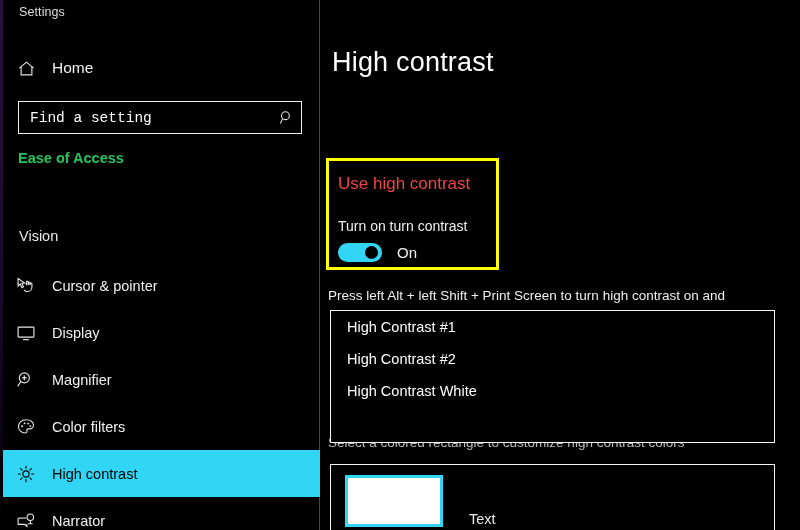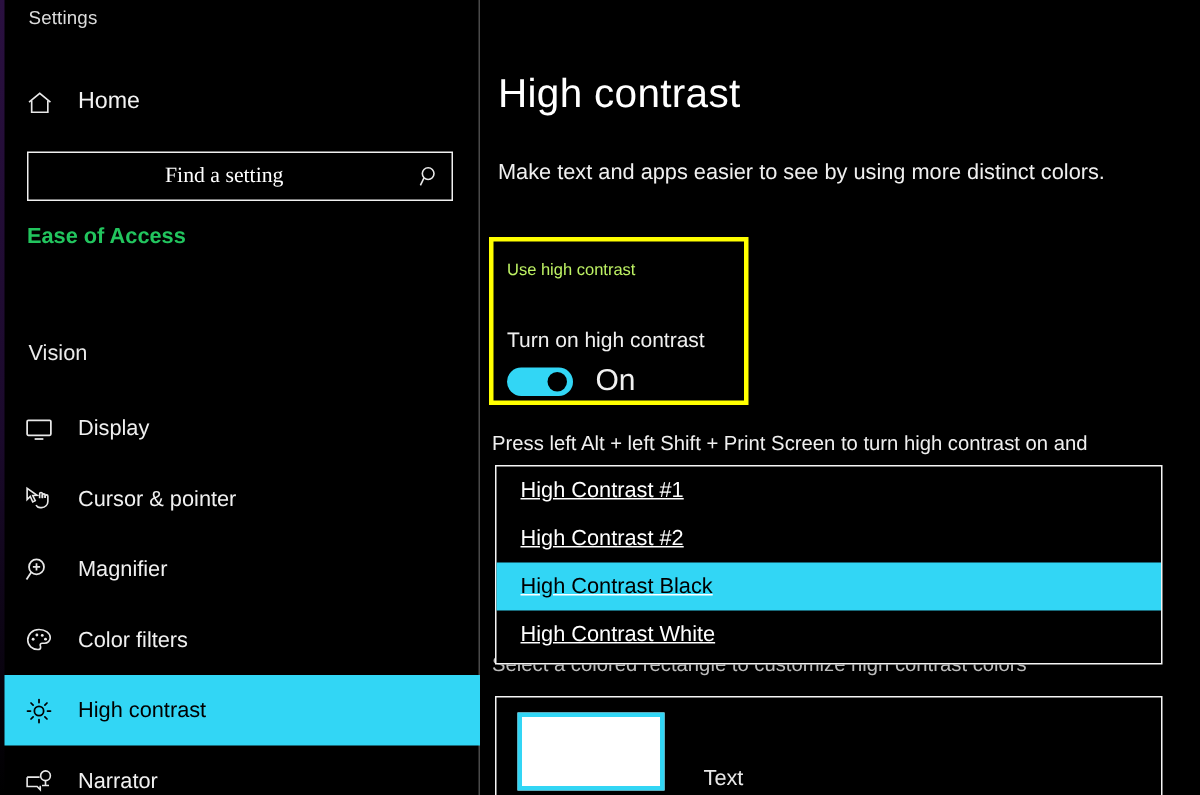--- a/index.html
+++ b/index.html
@@ -66,25 +66,24 @@
     width: 284px; height: 33px;
     border: 1px solid #f0f0f0;
     background: #000;
     box-sizing: border-box;
     display: flex; align-items: center;
   }
   .search-input {
     border: 0; outline: 0; background: transparent;
     color: #ffffff;
     font-size: 14.5px;
-    font-family: Liberation Serif, serif;
+    font-family: Liberation Mono, monospace;
     padding-left: 11px;
     flex: 1;
     height: 100%;
-    text-align: center;
   }
   .search-input::placeholder { color: #ffffff; opacity: 1; }
   .search-icon {
     width: 30px; display:flex; align-items:center; justify-content:center;
   }
   .ease-header {
     position: absolute;
     left: 18px; top: 150px;
     font-size: 14.5px;
     font-weight: bold;
@@ -153,22 +152,22 @@
     position: absolute;
     left: 6px; top: 158px;
     width: 173px; height: 112px;
     border: 3px solid #ffff00;
     box-sizing: border-box;
     background: #000;
   }
   .section-head {
     position: absolute;
     left: 9px; top: 13px;
-    font-size: 11px;
-    color: #bef264;
+    font-size: 17px;
+    color: #ef4444;
     white-space: nowrap;
   }
   .sub-label {
     position: absolute;
     left: 9px; top: 57px;
     font-size: 14px;
     color: #f0f0f0;
     white-space: nowrap;
   }
   .toggle-row {
@@ -185,21 +184,21 @@
   }
   .toggle .knob {
     position: absolute;
     width: 13px; height: 13px;
     border-radius: 50%;
     background: #000000;
     top: 3px; right: 4px;
   }
   .toggle-state {
     margin-left: 15px;
-    font-size: 20px;
+    font-size: 15px;
     color: #f0f0f0;
   }
   .shortcut-text {
     position: absolute;
     left: 8px; top: 288px;
     font-size: 13.5px;
     color: #f0f0f0;
     white-space: nowrap;
     text-align: right;
   }
@@ -211,21 +210,20 @@
     white-space: nowrap;
   }
   .dropdown-list {
     position: absolute;
     left: 10px; top: 310px;
     width: 445px; height: 133px;
     border: 1px solid #f5f5f5;
     background: #000000;
     box-sizing: border-box;
     z-index: 4;
-    text-decoration: underline;
   }
   .dd-option {
     height: 32px;
     display: flex; align-items: center;
     padding-left: 16px;
     font-size: 14.5px;
     color: #ffffff;
     box-sizing: border-box;
     cursor: default;
   }
@@ -292,38 +290,38 @@
     </div>
 
     <div class="ease-header">Ease of Access</div>
 
     <div class="group-header">Vision</div>
 
     <div class="nav">
 
       <div class="nav-item">
         <span class="nav-icon">
-          <svg width="20" height="20" viewBox="0 0 24 24" fill="none" stroke="#e8e8e8" stroke-width="1.4">
-            <rect x="2.5" y="5" width="19" height="12" rx="1"></rect>
-            <path d="M8.5 20 H15.5"></path>
-          </svg>
-        </span>
-        <span class="nav-label">Display</span>
-      </div>
-
-      <div class="nav-item">
-        <span class="nav-icon">
           <svg width="20" height="20" viewBox="0 0 24 24" fill="none" stroke="#e8e8e8" stroke-width="1.3">
             <path d="M2.5 3 L2.5 12 L5 9.6 L7 14 L9 13 L7 8.8 L10.5 8.6 Z"></path>
             <path d="M12.5 11 V7.5 a1.1 1.1 0 0 1 2.2 0 V11"></path>
             <path d="M14.7 10.6 V8.6 a1.1 1.1 0 0 1 2.2 0 V10.8"></path>
             <path d="M16.9 10.8 V9.4 a1.1 1.1 0 0 1 2.2 0 V13.5 a5 5 0 0 1 -5 5 h-1.2 a4 4 0 0 1 -3.3 -2"></path>
           </svg>
         </span>
         <span class="nav-label">Cursor &amp; pointer</span>
+      </div>
+
+      <div class="nav-item">
+        <span class="nav-icon">
+          <svg width="20" height="20" viewBox="0 0 24 24" fill="none" stroke="#e8e8e8" stroke-width="1.4">
+            <rect x="2.5" y="5" width="19" height="12" rx="1"></rect>
+            <path d="M8.5 20 H15.5"></path>
+          </svg>
+        </span>
+        <span class="nav-label">Display</span>
       </div>
 
       <div class="nav-item">
         <span class="nav-icon">
           <svg width="20" height="20" viewBox="0 0 24 24" fill="none" stroke="#e8e8e8" stroke-width="1.4">
             <circle cx="10" cy="9.5" r="6"></circle>
             <path d="M5.8 13.8 L2 19.6"></path>
             <path d="M10 6.6 V12.4 M7.1 9.5 H12.9"></path>
           </svg>
         </span>
@@ -365,41 +363,39 @@
         </span>
         <span class="nav-label">Narrator</span>
       </div>
 
     </div>
   </div>
 
   <div class="main">
 
     <div class="page-title">High contrast</div>
-    <div class="page-desc">Make text and apps easier to see by using more distinct colors.</div>
 
     <div class="yellow-box">
       <div class="section-head">Use high contrast</div>
-      <div class="sub-label">Turn on high contrast</div>
+      <div class="sub-label">Turn on turn contrast</div>
       <div class="toggle-row">
         <span class="toggle">
           <span class="knob"></span>
         </span>
         <span class="toggle-state">On</span>
       </div>
     </div>
 
     <div class="shortcut-text">Press left Alt + left Shift + Print Screen to turn high contrast on and</div>
 
     <div class="obscured-text">Select a colored rectangle to customize high contrast colors</div>
 
     <div class="dropdown-list">
       <div class="dd-option">High Contrast #1</div>
       <div class="dd-option">High Contrast #2</div>
-      <div class="dd-option selected">High Contrast Black</div>
       <div class="dd-option">High Contrast White</div>
     </div>
 
     <div class="color-panel">
       <div class="swatch-row">
         <span class="swatch"></span>
         <span class="swatch-label">Text</span>
       </div>
     </div>
 

